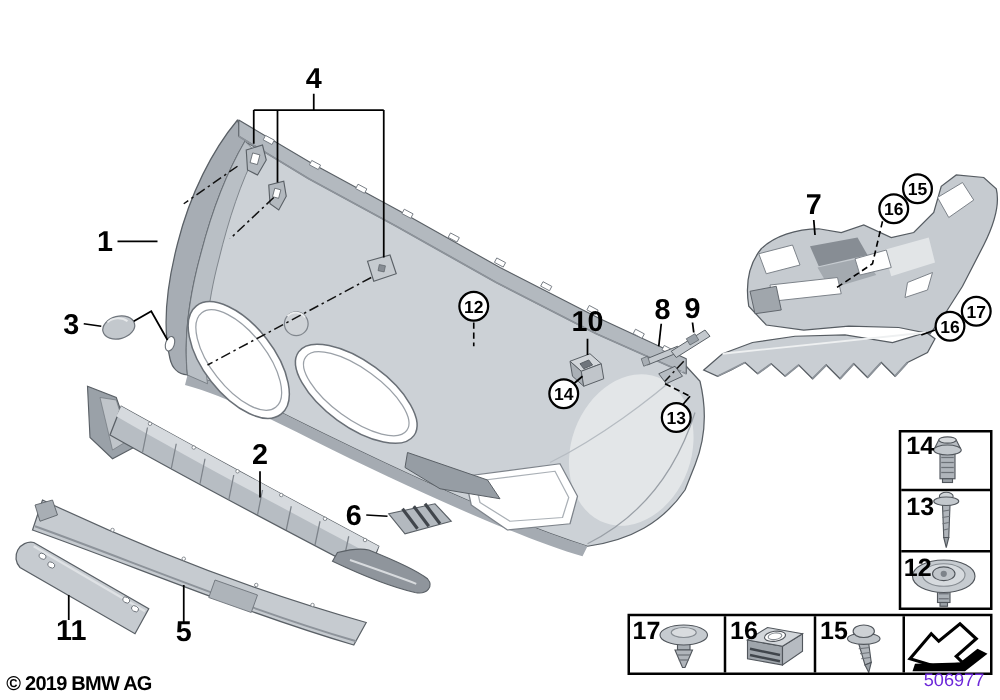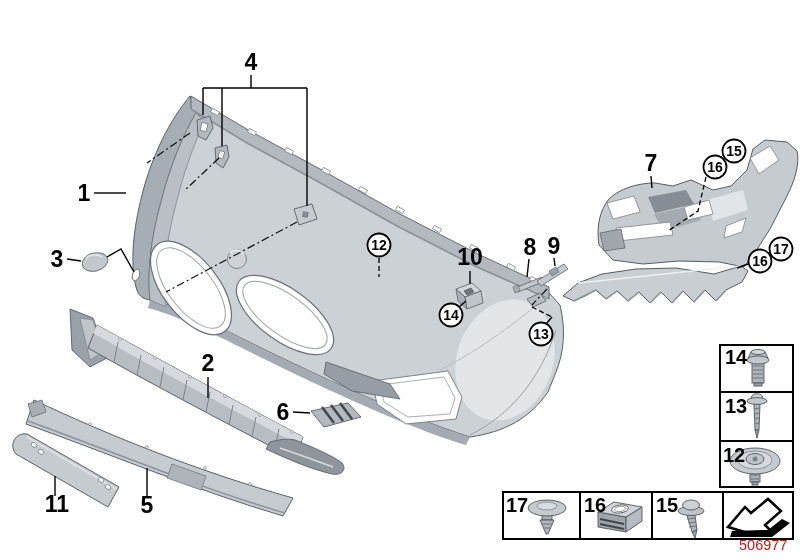--- a/index.html
+++ b/index.html
@@ -6,21 +6,21 @@
   .stage{position:relative;width:800px;height:560px;background:#fff;overflow:hidden;
          font-family:"Liberation Sans","DejaVu Sans",sans-serif;}
   .stage svg{position:absolute;left:0;top:0;}
   .callout-num{font-family:"Liberation Sans","DejaVu Sans",sans-serif;font-weight:bold;font-size:23px;fill:#000;}
   .circle-num{font-family:"Liberation Sans","DejaVu Sans",sans-serif;font-weight:bold;font-size:14px;fill:#000;}
   .tbl{position:absolute;border:2px solid #000;box-sizing:border-box;background:transparent;}
   .tbl-div-h{position:absolute;height:2px;background:#000;}
   .tbl-div-v{position:absolute;width:2px;background:#000;}
   .tnum{position:absolute;font-weight:bold;font-size:20px;line-height:1;color:#000;}
   .copyright{position:absolute;left:5px;top:539px;font-size:16px;font-weight:bold;letter-spacing:-0.6px;color:#000;}
-  .diagram-number{position:absolute;left:739px;top:537px;font-size:14.5px;color:#b91c1c;}
+  .diagram-number{position:absolute;left:739px;top:537px;font-size:14.5px;color:#6d28d9;}
 </style>
 </head>
 <body>
 
 <div class="stage">
 
 <svg width="800" height="560" viewBox="0 0 800 560">
 
   <g stroke-linejoin="round">
 
@@ -365,14 +365,15 @@
   <div class="tbl-div-v" style="left:651px;top:493px;height:45px;"></div>
   <div class="tbl-div-v" style="left:722px;top:493px;height:45px;"></div>
 
   <span class="tnum" style="left:725px;top:347px;">14</span>
   <span class="tnum" style="left:725px;top:396px;">13</span>
   <span class="tnum" style="left:723px;top:445px;">12</span>
   <span class="tnum" style="left:506px;top:495px;">17</span>
   <span class="tnum" style="left:584px;top:495px;">16</span>
   <span class="tnum" style="left:656px;top:495px;">15</span>
 
+  <div class="copyright">© 2019 BMW AG</div>
   <div class="diagram-number">506977</div>
 </div>
 
 </body></html>

